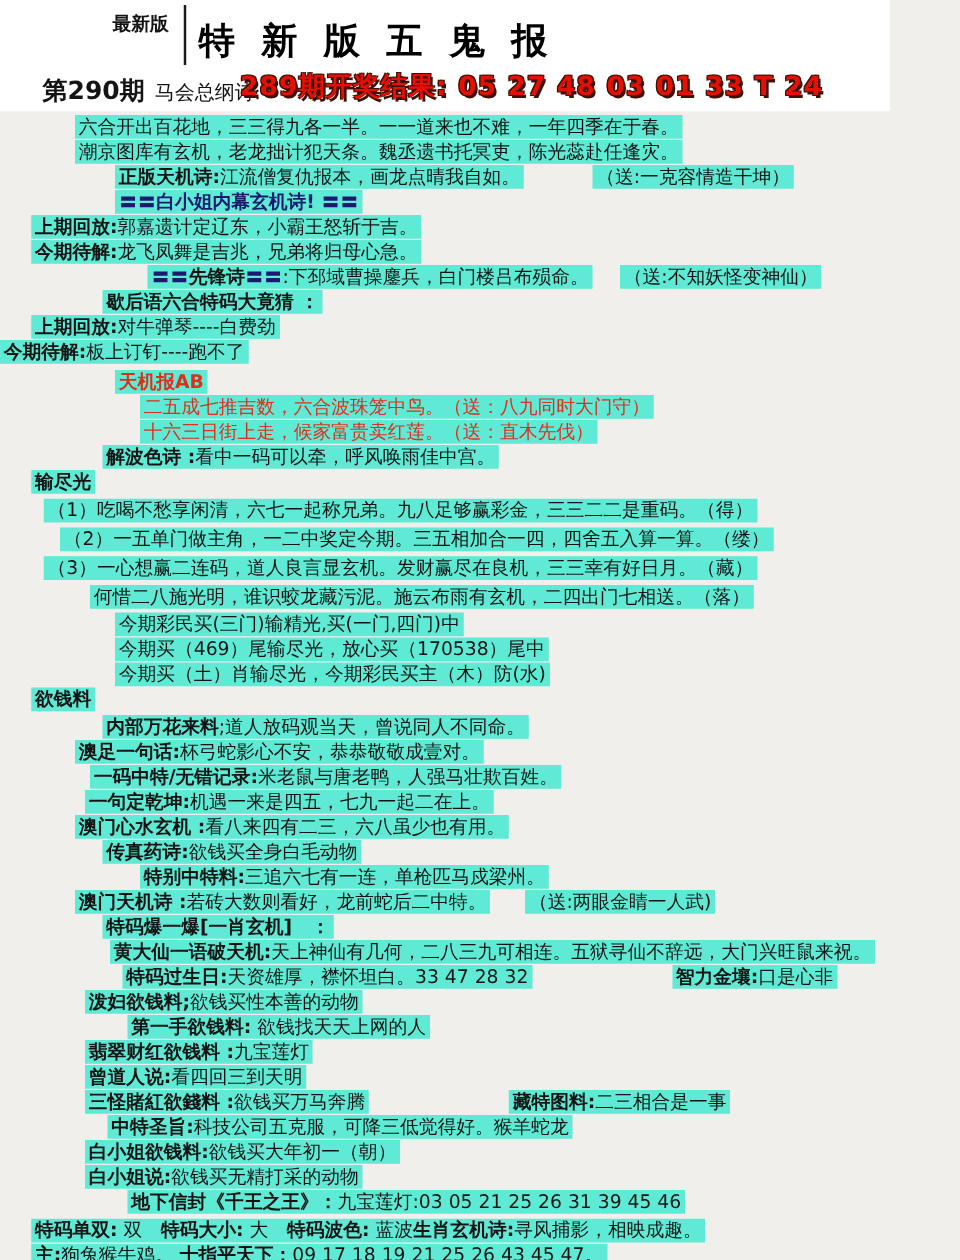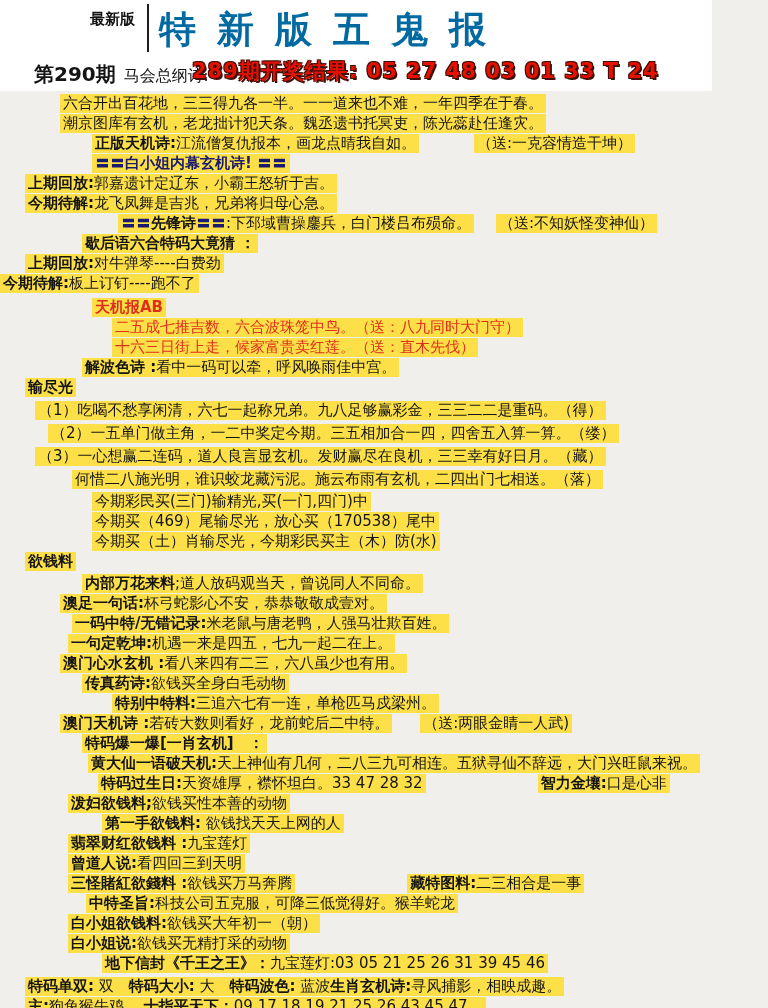--- a/index.html
+++ b/index.html
@@ -10,34 +10,34 @@
     font-size:15px;color:#141414;
   }
   .sheet{position:relative;width:768px;height:1008px;}
   
   .masthead{background:#ffffff;width:712px;padding:4px 0 0 0;}
   .mast-row{padding-left:90px;white-space:nowrap;}
   .edition{font-weight:bold;font-size:15px;vertical-align:18px;}
   .vline{display:inline-block;width:2px;height:48px;background:#1c1c1c;margin:0 10px 0 12px;vertical-align:-10px;}
   .title{
     font-family:"DejaVu Serif","Liberation Serif",serif;
-    font-size:37px;letter-spacing:21px;color:#0369a1;font-weight:bold;
+    font-size:29px;letter-spacing:21px;color:#000000;font-weight:bold;
   }
   .issue-row{position:relative;padding:6px 0 4px 34px;height:26px;white-space:nowrap;}
   .issue{font-weight:bold;font-size:20px;}
   .guide{font-size:16px;margin-left:8px;font-family:Liberation Serif, serif;}
   .overlay{
     position:absolute;left:192px;top:2px;
     font-size:21px;font-weight:bold;letter-spacing:1px;color:#e51000;
     text-shadow:2px 2px 0 #401008,-1px -1px 0 #401008,1px -1px 0 #401008,-1px 1px 0 #401008;
   }
   
   .content{padding-top:3px;}
   .line{height:20px;line-height:19px;white-space:nowrap;}
-  .strip{display:inline-block;background:#fde047;padding:0 3px;}
+  .strip{display:inline-block;background:#5eead4;padding:0 3px;}
   .gapper{display:inline-block;height:1px;}
   .bold{font-weight:bold;}
 </style>
 </head>
 <body>
 
 <div class="sheet">
 
   <header class="masthead">
     <div class="mast-row">

